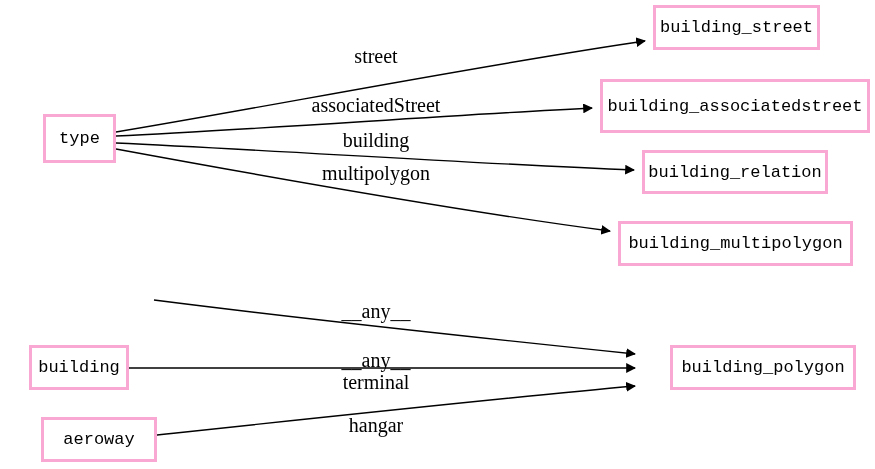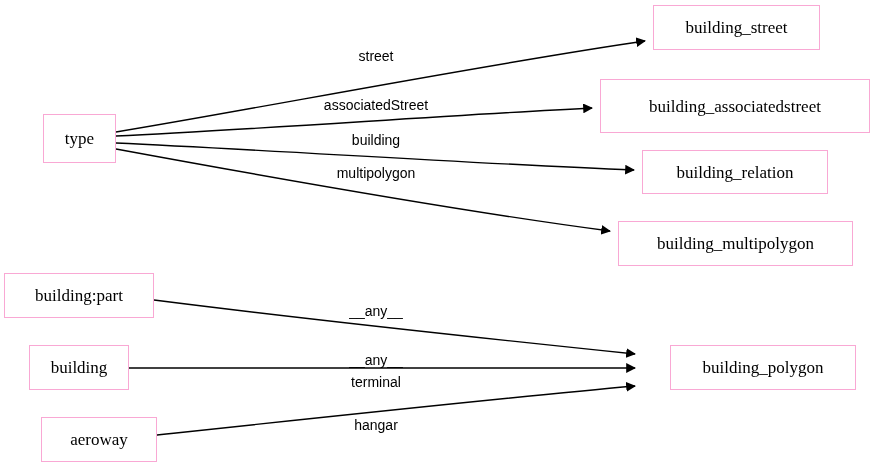--- a/index.html
+++ b/index.html
@@ -19,36 +19,36 @@
   svg.graph-layer {
     position: absolute;
     left: 0;
     top: 0;
     width: 875px;
     height: 469px;
   }
   .node-box {
     position: absolute;
     box-sizing: border-box;
-    border: 1px solid #f9a8d4;
+    border: 3px solid #f9a8d4;
     background: #ffffff;
     display: flex;
     align-items: center;
     justify-content: center;
-    font-family: Liberation Serif, serif;
+    font-family: Liberation Mono, monospace;
     font-size: 17px;
     color: #000000;
     white-space: nowrap;
     line-height: 1;
   }
   .edge-label {
     position: absolute;
     transform: translate(-50%, -50%);
-    font-family: Liberation Sans, sans-serif;
-    font-size: 14px;
+    font-family: Liberation Serif, serif;
+    font-size: 20px;
     color: #000000;
     white-space: nowrap;
     background: transparent;
     line-height: 1;
   }
 </style>
 </head>
 <body>
 
 <div id="canvas">
@@ -88,23 +88,20 @@
   </div>
 
   <div class="node-box" style="left:642px; top:150px; width:186px; height:44px;">
     <span>building_relation</span>
   </div>
 
   <div class="node-box" style="left:618px; top:221px; width:235px; height:45px;">
     <span>building_multipolygon</span>
   </div>
 
-  <div class="node-box" style="left:4px; top:273px; width:150px; height:45px;">
-    <span>building:part</span>
-  </div>
 
   <div class="node-box" style="left:29px; top:345px; width:100px; height:45px;">
     <span>building</span>
   </div>
 
   <div class="node-box" style="left:41px; top:417px; width:116px; height:45px;">
     <span>aeroway</span>
   </div>
 
   <div class="node-box" style="left:670px; top:345px; width:186px; height:45px;">

